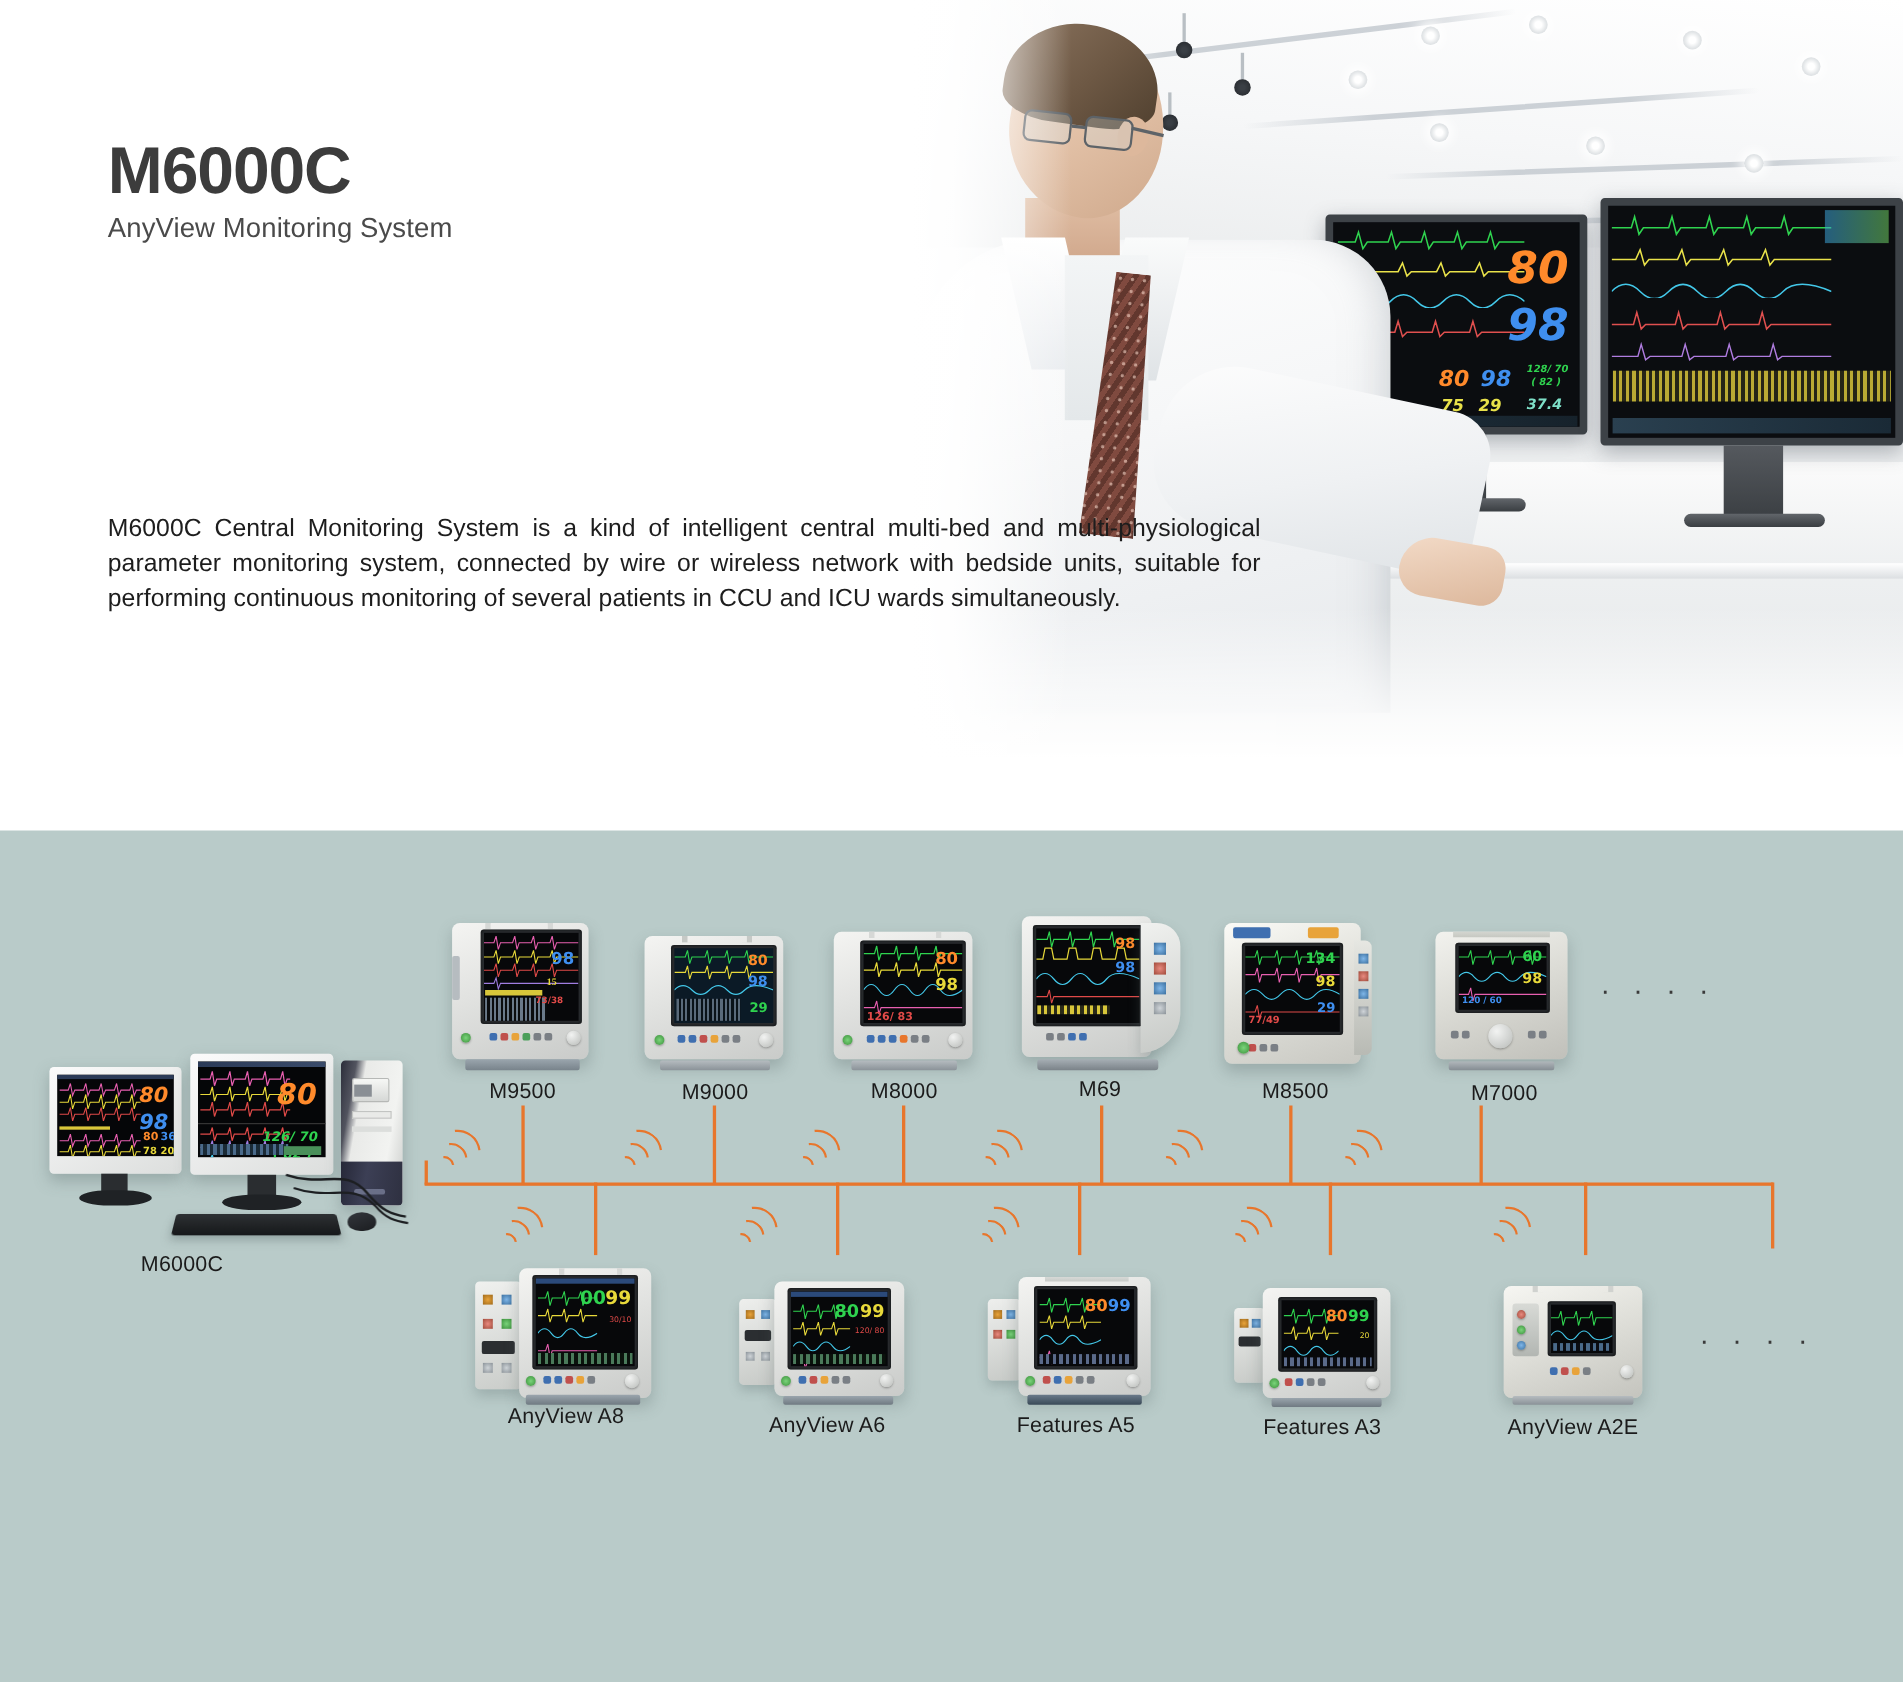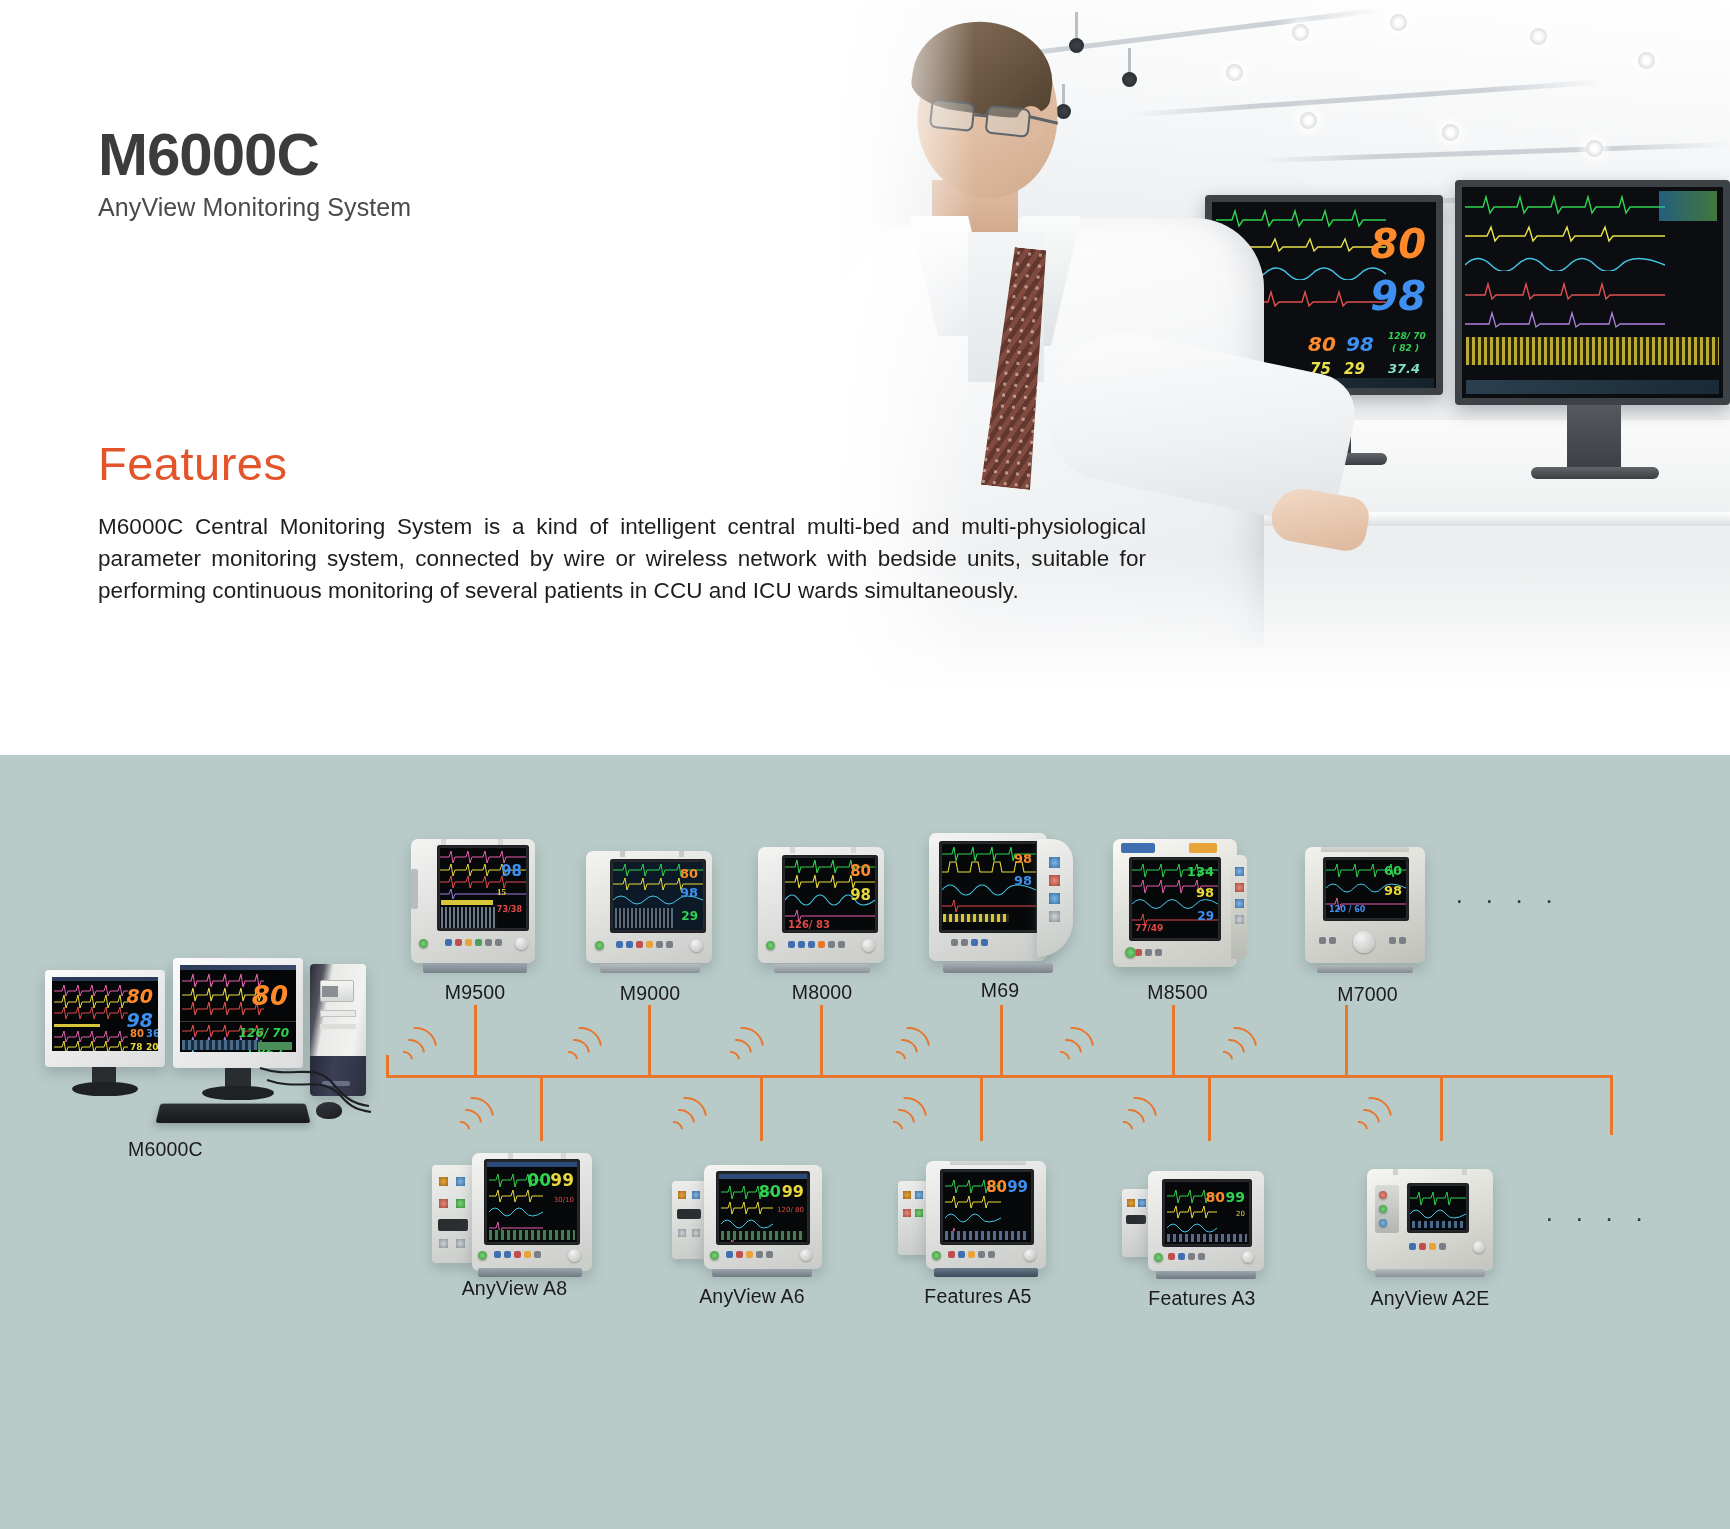--- a/index.html
+++ b/index.html
@@ -399,21 +399,20 @@
       <div class="hand"></div>
     </div>
   </div>
 
   <div class="title-block">
     <div class="ttl">M6000C</div>
     <div class="subttl">AnyView Monitoring System</div>
   </div>
 
   <div class="features-block">
-    <div class="features-h">Features</div>
     <div class="features-p">M6000C Central Monitoring System is a kind of intelligent central multi-bed and multi-physiological parameter monitoring system, connected by wire or wireless network with bedside units, suitable for performing continuous monitoring of several patients in CCU and ICU wards simultaneously.</div>
   </div>
 </div>
 
 <div class="bottom-section">
 
   <div class="bus bus-h" style="left:386px;top:320px;width:1226px;"></div>
 
   <div class="bus bus-v" style="left:474px;top:250px;height:72px;"></div>
   <div class="bus bus-v" style="left:648px;top:250px;height:72px;"></div>
@@ -569,21 +568,21 @@
             <svg width="86" height="80" viewBox="0 0 86 80" style="position:absolute;left:0;top:0;">
               <polyline points="0,9 9,9 11,3 13,15 15,9 26,9 28,3 30,15 32,9 43,9 45,3 47,15 49,9 60,9 62,3 64,15 66,9 86,9" fill="none" stroke="#e85fb0" stroke-width="1"></polyline>
               <polyline points="0,22 9,22 11,16 13,28 15,22 26,22 28,16 30,28 32,22 43,22 45,16 47,28 49,22 60,22 62,16 64,28 66,22 86,22" fill="none" stroke="#e8d93a" stroke-width="1"></polyline>
               <polyline points="0,34 9,34 11,28 13,40 15,34 26,34 28,28 30,40 32,34 43,34 45,28 47,40 49,34 60,34 62,28 64,40 66,34 86,34" fill="none" stroke="#e04a48" stroke-width="1"></polyline>
               <polyline points="0,46 9,46 11,41 13,51 15,46 86,46" fill="none" stroke="#a07de0" stroke-width="1"></polyline>
             </svg>
             <div style="position:absolute;left:1px;top:52px;width:52px;height:5px;background:#d8c63a;"></div>
             <div style="position:absolute;left:1px;top:59px;width:56px;height:22px;background:repeating-linear-gradient(90deg,#6a7a8a 0 2px,#0a0c0e 2px 4px);"></div>
             <div class="num" style="right:4px;top:16px;font-size:15px;color:#3f8ff0;">98</div>
             <div class="num" style="right:20px;top:40px;font-size:9px;color:#e8d93a;font-family:Liberation Serif, serif;">15</div>
-            <div class="num" style="right:4px;top:58px;font-size:8px;color:#e04a48;">73/38</div>
+            <div class="num" style="right:14px;top:58px;font-size:8px;color:#e04a48;">73/38</div>
           </div>
         </div>
         <div class="btn-row" style="left:34px;top:100px;">
           <i style="background:#3f6fb0;"></i>
             <i style="background:#c0504d;"></i>
             <i style="background:#e8a33a;"></i>
           <i style="background:#4a9f5a;"></i>
             <i style="background:#7a7f85;"></i>
             <i style="background:#7a7f85;"></i>
         </div>

